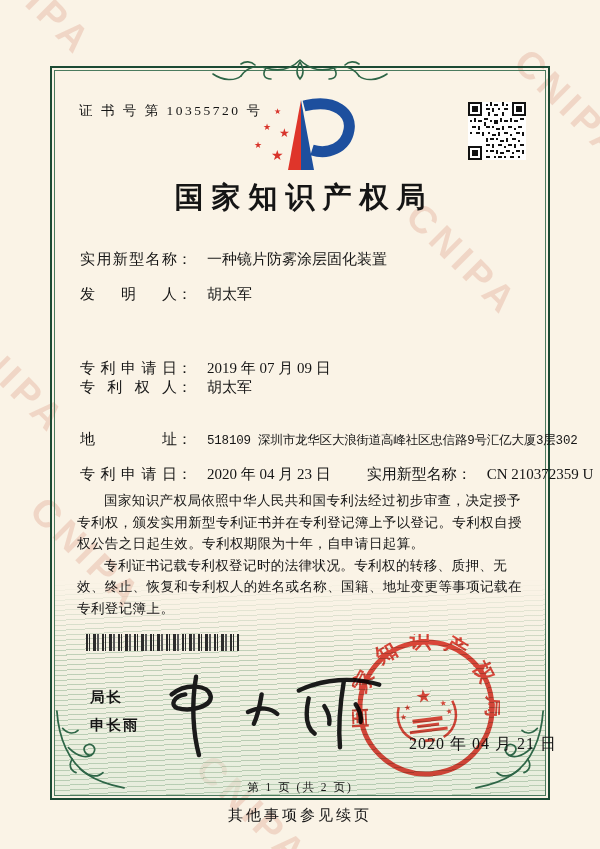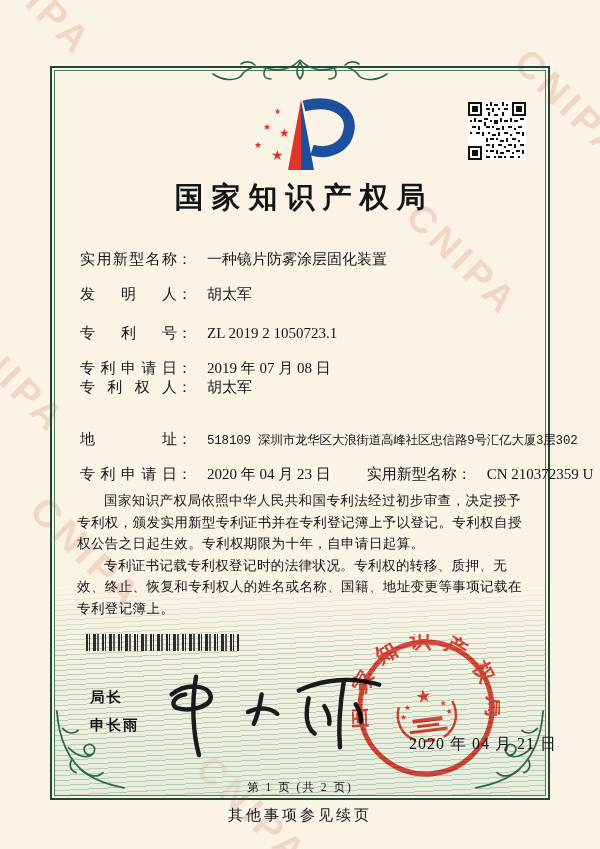--- a/index.html
+++ b/index.html
@@ -111,20 +111,21 @@
       <g stroke="#2e6647" fill="none" stroke-width="1.8" stroke-linecap="round">
         <path d="M72,2 C70,30 60,55 40,68 C28,76 12,80 2,82"></path>
         <path d="M60,40 C50,50 40,52 34,46 C30,40 36,34 42,38 C46,42 42,48 36,48"></path>
         <path d="M48,62 C40,70 30,72 24,66"></path>
         <path d="M66,20 C60,26 54,26 50,22"></path>
         <path d="M56,52 C60,58 58,64 52,66"></path>
       </g>
     </svg>
   </div>
 
+  <div class="cert-no">证 书 号 第 10355720 号</div>
 
   <div class="logo">
     <svg width="114" height="78" viewBox="0 0 114 78">
       <polygon points="57,4 57,74 44,74" fill="#df352a"></polygon>
       <polygon points="57,4 70,74 57,74" fill="#1d4f9e"></polygon>
       <path d="M60,10 C92,2 108,18 105,34 C102,52 84,59 68,54" stroke="#1d4f9e" stroke-width="11" fill="none"></path>
       <g fill="#d8342b" font-family="'DejaVu Sans',sans-serif">
         <text x="30" y="18" font-size="8">★</text>
         <text x="19" y="34" font-size="9">★</text>
         <text x="35" y="41" font-size="12">★</text>
@@ -157,25 +158,22 @@
   </div>
 
   <div class="title">国家知识产权局</div>
 
   <div class="frow" style="top:182px;">
     <span class="flabel">实用新型名称</span><span class="colon">：</span><span class="fvalue">一种镜片防雾涂层固化装置</span>
   </div>
   <div class="frow" style="top:217px;">
     <span class="flabel">发明人</span><span class="colon">：</span><span class="fvalue">胡太军</span>
   </div>
-  <div class="frow" style="top:256px;">
-    <span class="flabel">专利号</span><span class="colon">：</span><span class="fvalue">ZL 2019 2 1050723.1</span>
-  </div>
   <div class="frow" style="top:291px;">
-    <span class="flabel">专利申请日</span><span class="colon">：</span><span class="fvalue">2019 年 07 月 08 日</span>
+    <span class="flabel">专利申请日</span><span class="colon">：</span><span class="fvalue">2019 年 07 月 09 日</span>
   </div>
   <div class="frow" style="top:310px;">
     <span class="flabel">专利权人</span><span class="colon">：</span><span class="fvalue">胡太军</span>
   </div>
   <div class="frow" style="top:362px;font-family:Liberation Mono, monospace;">
     <span class="flabel">地址</span><span class="colon">：</span><span class="fvalue small">518109 深圳市龙华区大浪街道高峰社区忠信路9号汇亿大厦3层302</span>
   </div>
   <div class="frow" style="top:397px;">
     <span class="flabel">专利申请日</span><span class="colon">：</span><span class="fvalue">2020 年 04 月 23 日</span><span class="pair2"><span>实用新型名称</span><span class="colon">：</span><span class="fvalue">CN 210372359 U</span></span>
   </div>

